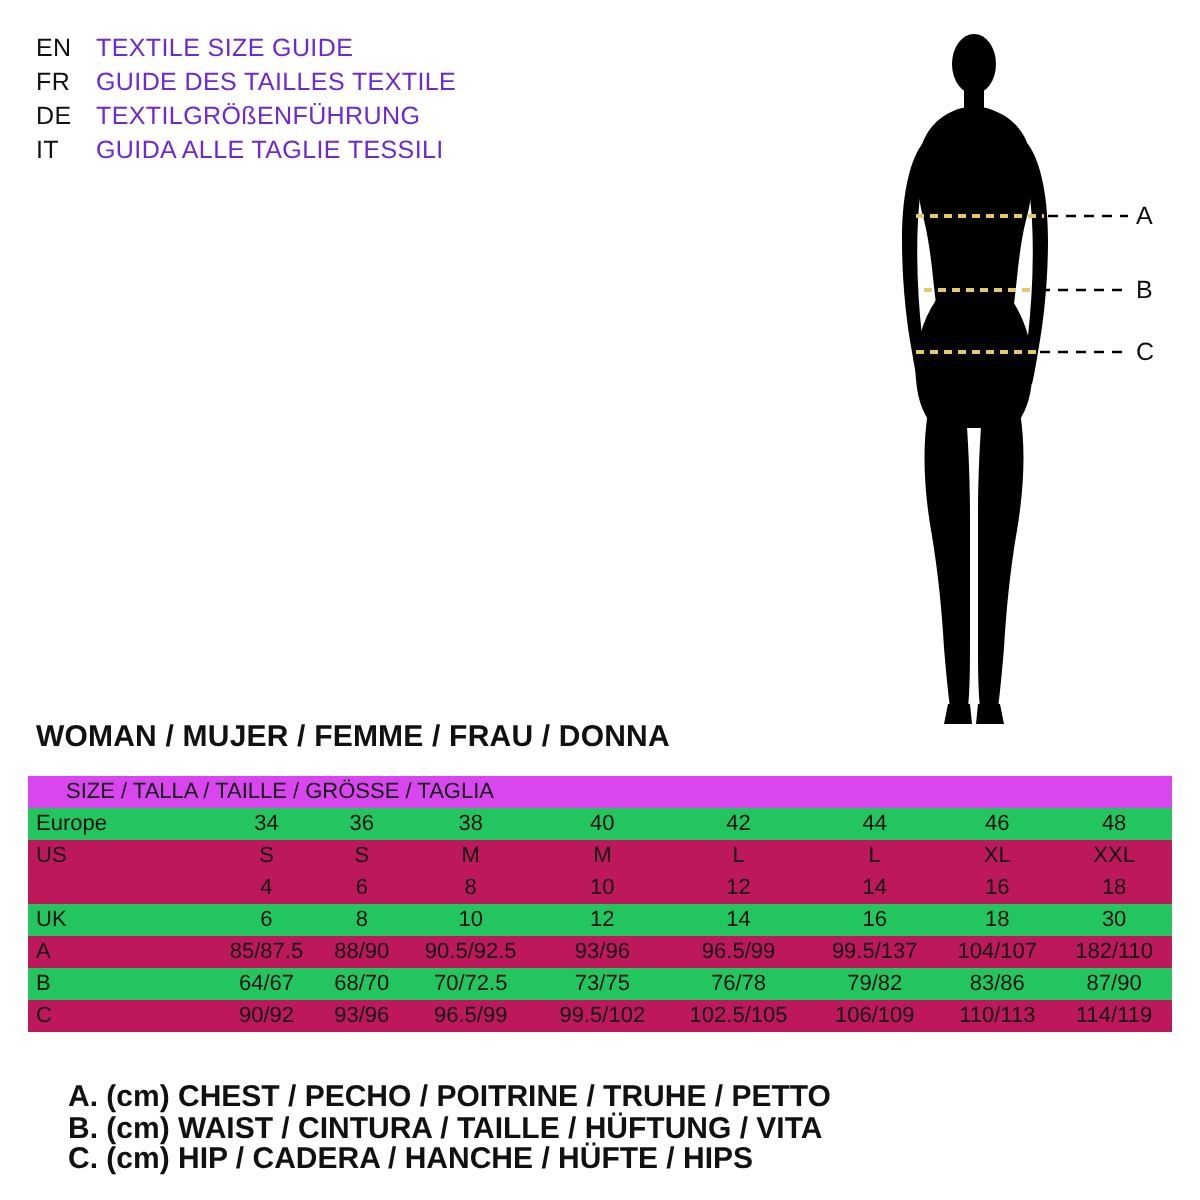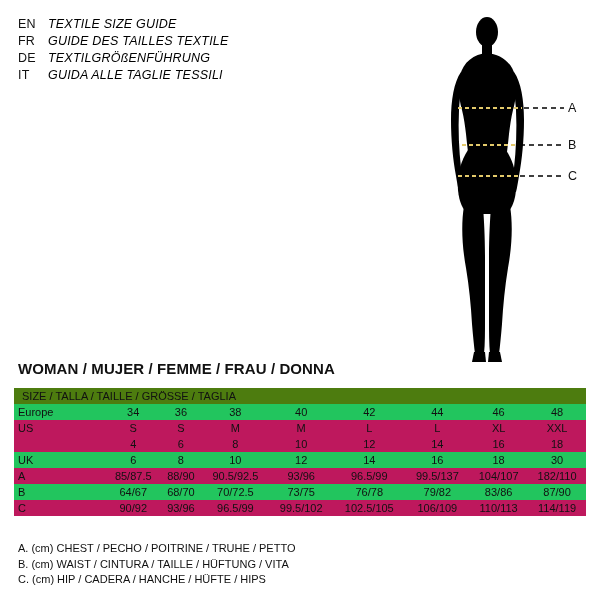--- a/index.html
+++ b/index.html
@@ -37,22 +37,21 @@
     line-height: 17px;
     font-size: 12.5px;
     letter-spacing: 0.2px;
   }
   .lang-code {
     width: 30px;
     flex: 0 0 30px;
     color: #111;
   }
   .lang-text {
-    color: #000000;
-    font-style: italic;
+    color: #6d28d9;
   }
 
   
   .figure-wrap {
     position: absolute;
     left: 430px;
     top: 10px;
     width: 160px;
     height: 360px;
   }
@@ -102,33 +101,33 @@
   }
   .size-table tr.plain td {
     background: #22c55e;
   }
   .size-table td.label-col {
     text-align: left;
     padding-left: 4px;
     width: 88px;
   }
   .size-table tr.header-row td {
-    background: #4d7c0f;
+    background: #d946ef;
     text-align: left;
-    padding-left: 8px;
+    padding-left: 19px;
     font-size: 11px;
   }
 
   
   .legend {
     position: absolute;
-    left: 18px;
+    left: 34px;
     top: 541px;
-    font-size: 11px;
-    font-weight: normal;
+    font-size: 15px;
+    font-weight: bold;
     color: #111;
     line-height: 15.5px;
   }
   .legend div {
     white-space: nowrap;
   }
 </style>
 </head>
 <body>
 

